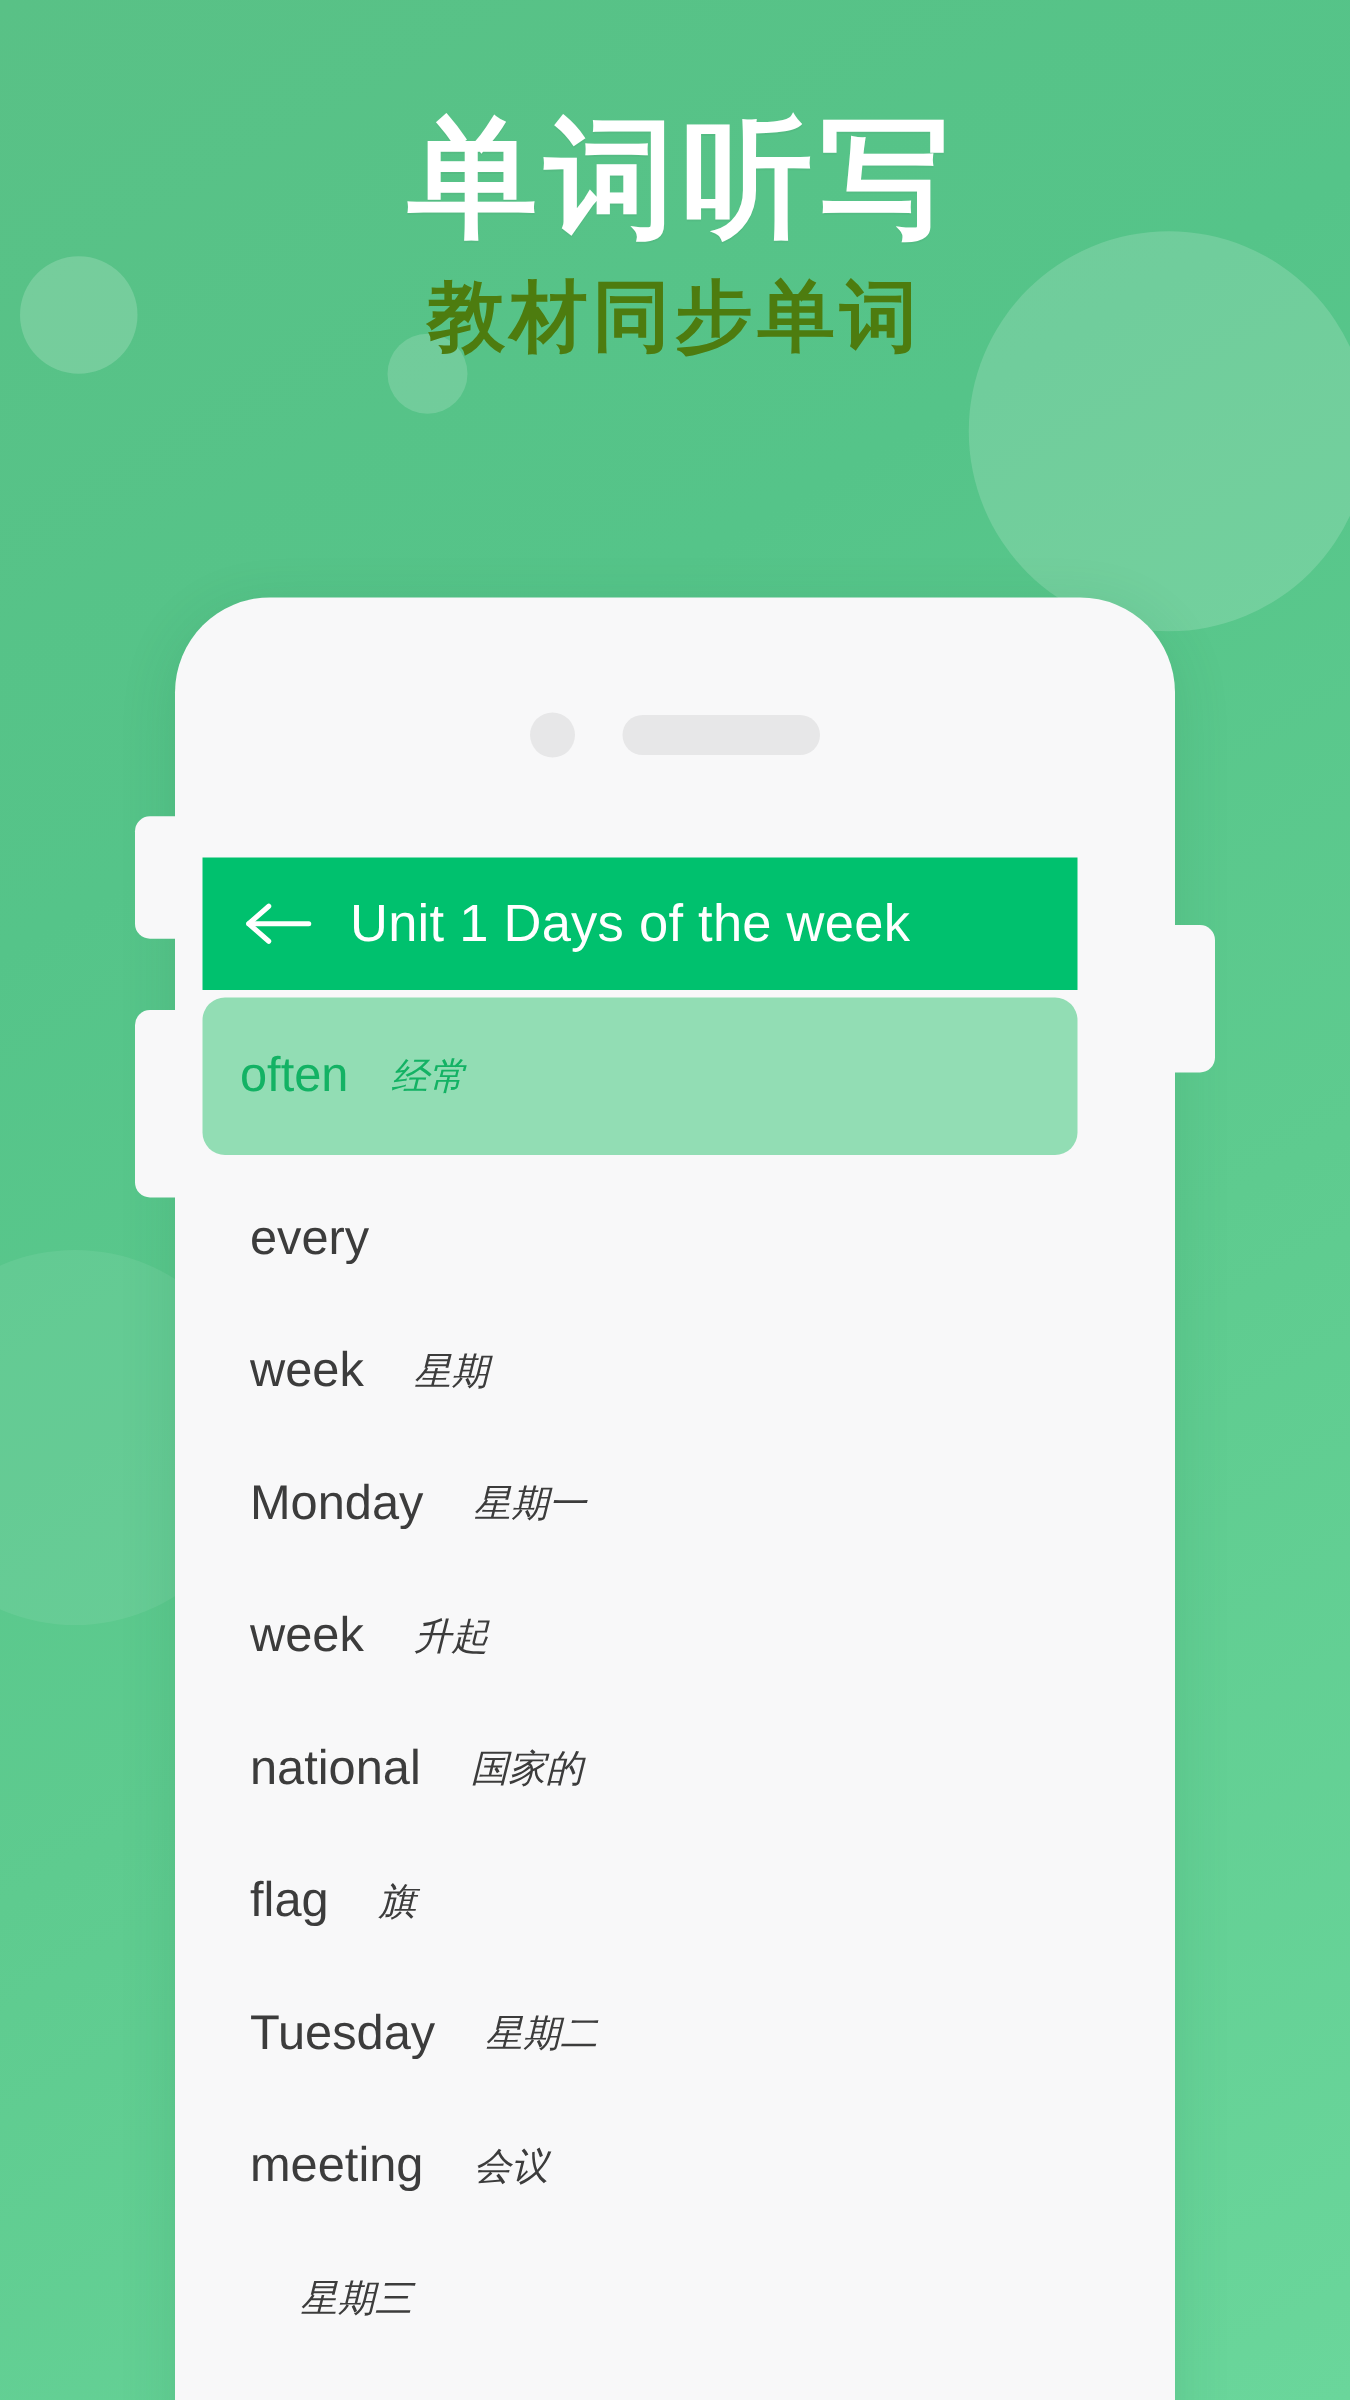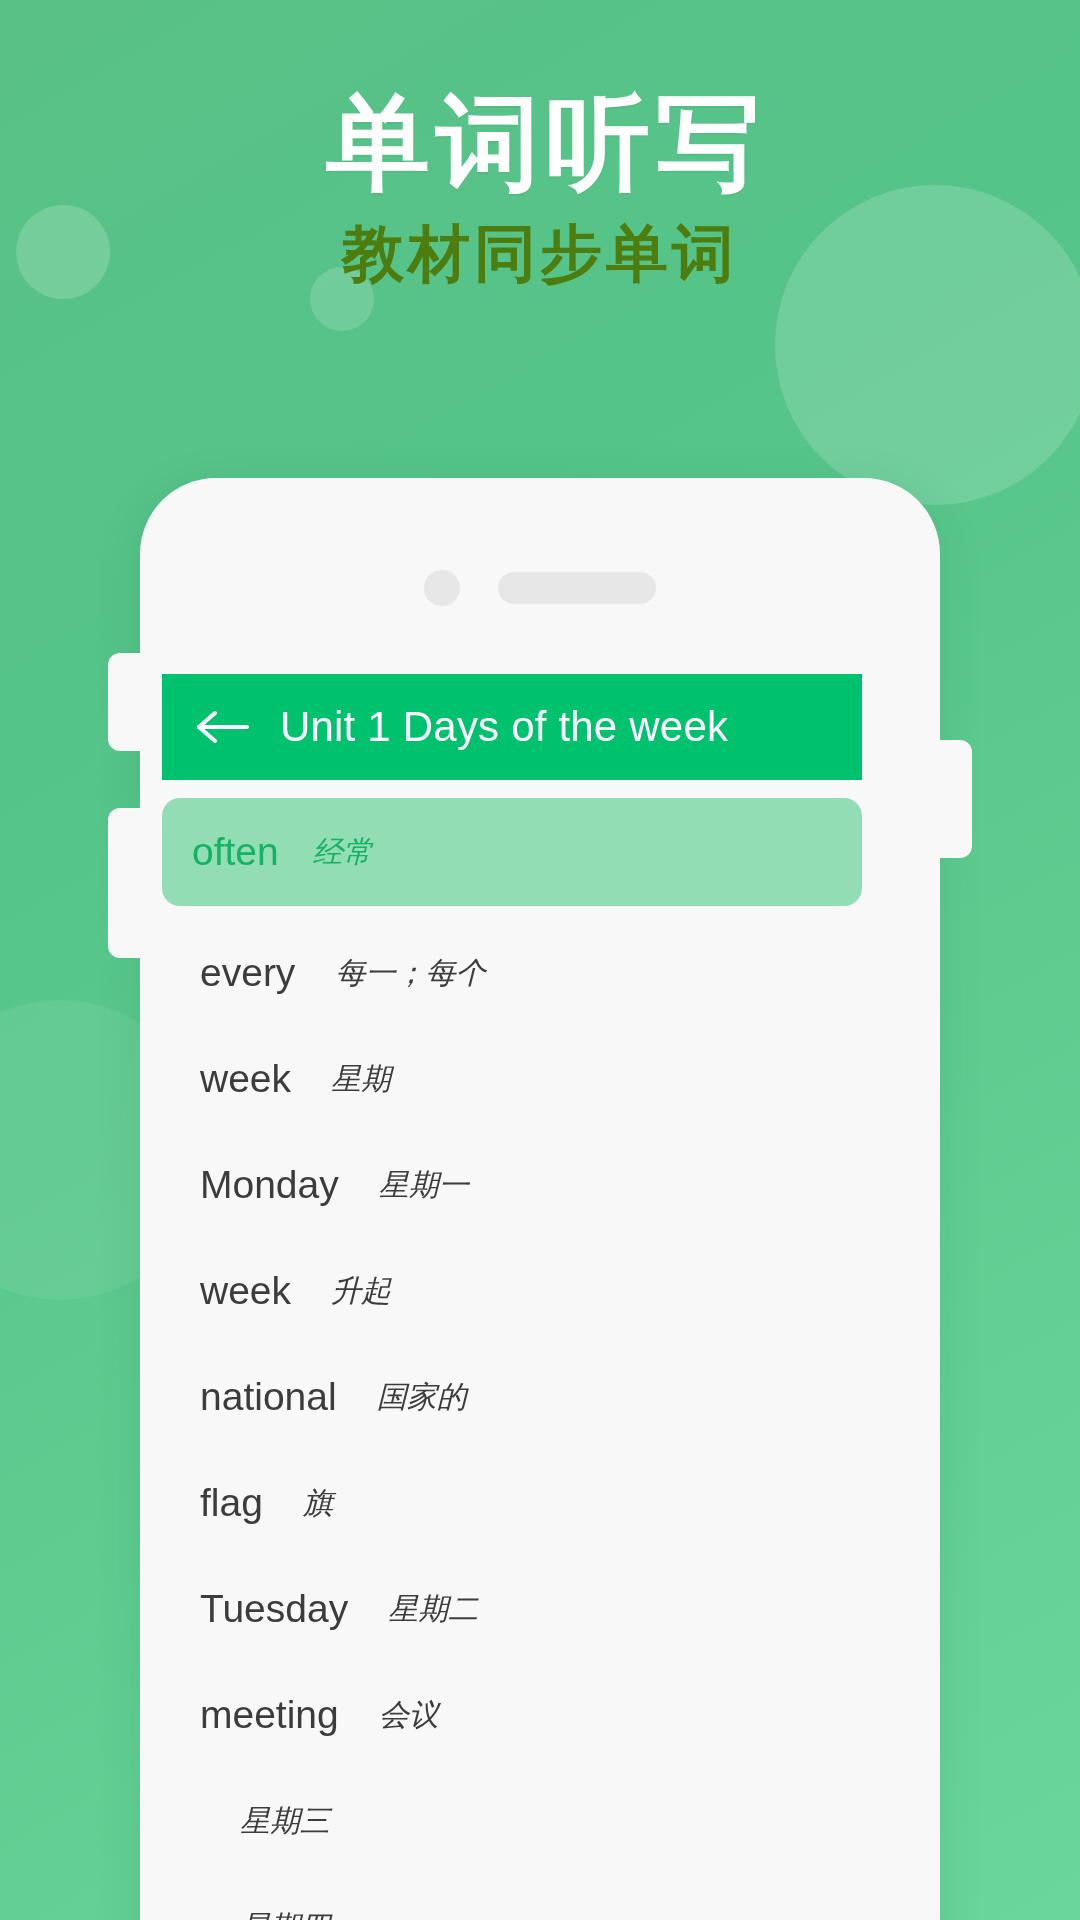--- a/index.html
+++ b/index.html
@@ -116,21 +116,21 @@
     left: 0;
     top: 196px;
     width: 800px;
     bottom: 0;
     overflow: hidden;
   }
 
   .appbar {
     position: absolute;
     left: 22px;
-    top: 0;
+    top: 12px;
     width: 700px;
     height: 106px;
     background: #00c16e;
     display: flex;
     align-items: center;
   }
   .back-arrow {
     width: 60px;
     height: 60px;
     margin-left: 30px;
@@ -172,21 +172,21 @@
     font-size: 30px;
     color: #3c3c3c;
     margin-left: 40px;
     white-space: nowrap;
     font-style: italic;
   }
 
   .word-row.active {
     margin: 18px 0 14px 22px;
     width: 700px;
-    height: 108px;
+    height: 126px;
     background: #92ddb4;
     border-radius: 18px;
     padding-left: 30px;
   }
   .word-row.active .en,
   .word-row.active .zh {
     color: #13b264;
   }
   .word-row.active .zh { margin-left: 34px; }
 </style>
@@ -233,21 +233,20 @@
 
       <div class="wordlist">
 
         <div class="word-row active">
           <span class="en">often</span>
           <span class="zh">经常</span>
         </div>
 
         <div class="word-row">
           <span class="en">every</span>
-          <span class="zh">每一；每个</span>
         </div>
         <div class="word-row">
           <span class="en">week</span>
           <span class="zh">星期</span>
         </div>
         <div class="word-row">
           <span class="en">Monday</span>
           <span class="zh">星期一</span>
         </div>
         <div class="word-row">

